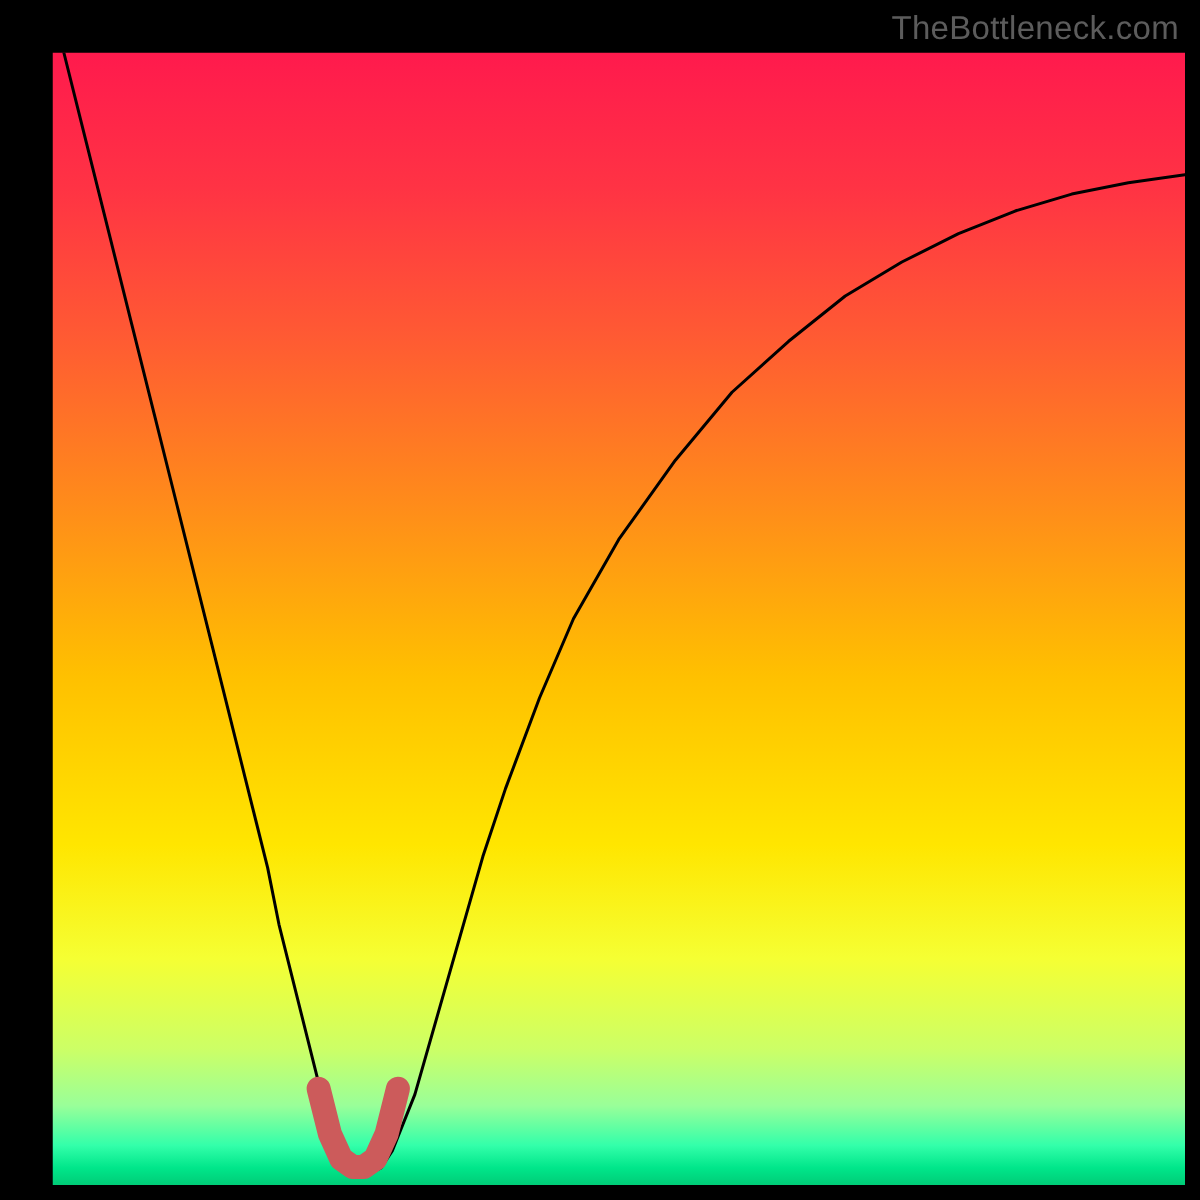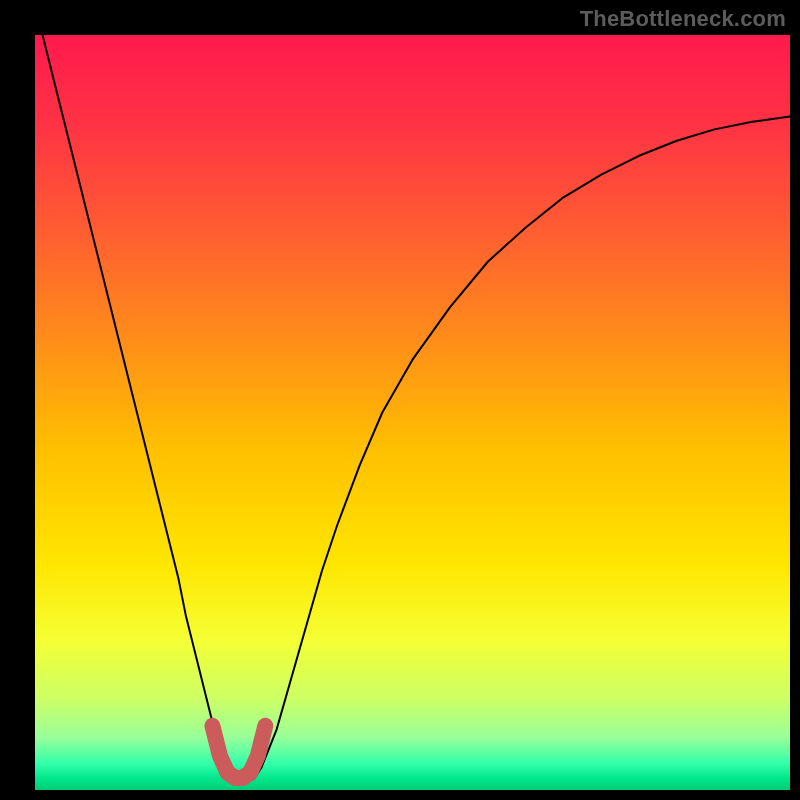--- a/index.html
+++ b/index.html
@@ -16,21 +16,21 @@
     height: 800px;
     background: #000;
   }
   .watermark {
     position: absolute;
     top: 6px;
     right: 14px;
     font-family: Arial, Helvetica, sans-serif;
     font-size: 22px;
     color: #5c5c5c;
-    font-weight: 700;
+    font-weight: 400;
     letter-spacing: 0.2px;
     z-index: 10;
   }
   .plot {
     position: absolute;
     left: 35px;
     top: 35px;
     width: 755px;
     height: 755px;
   }

